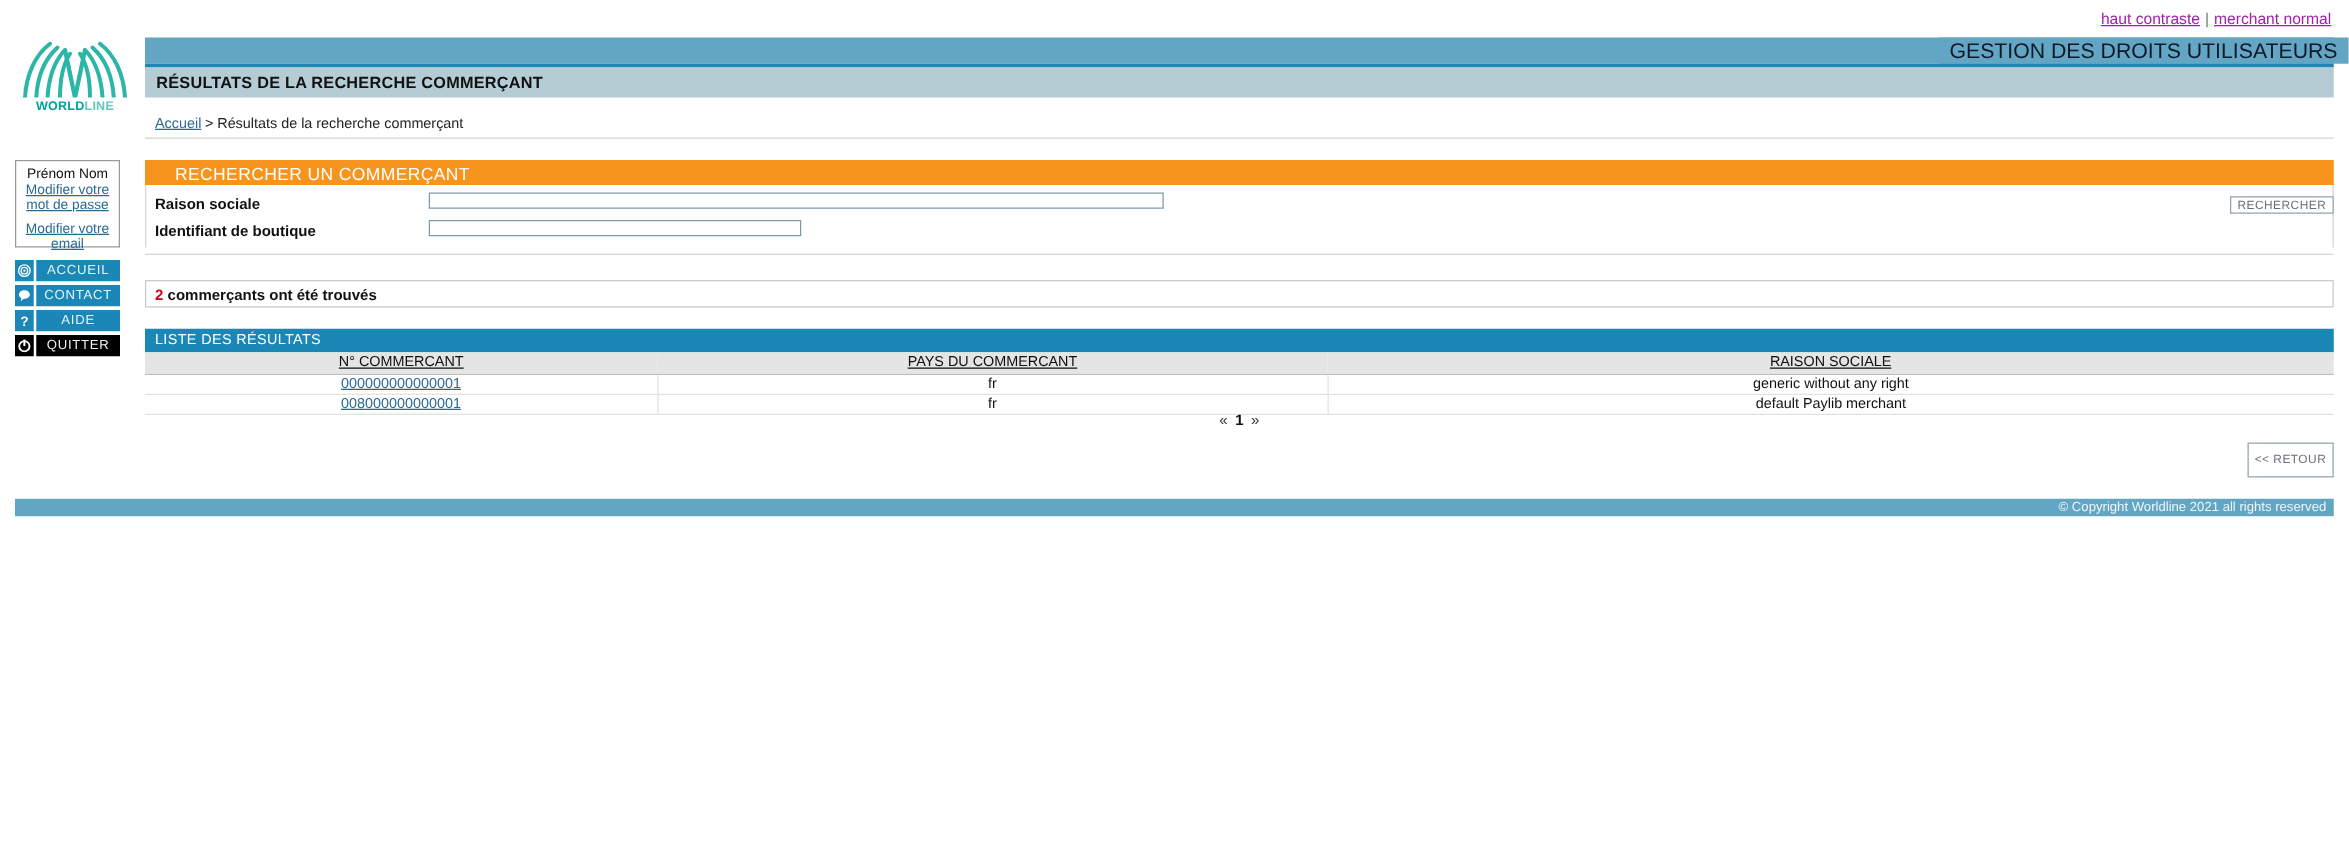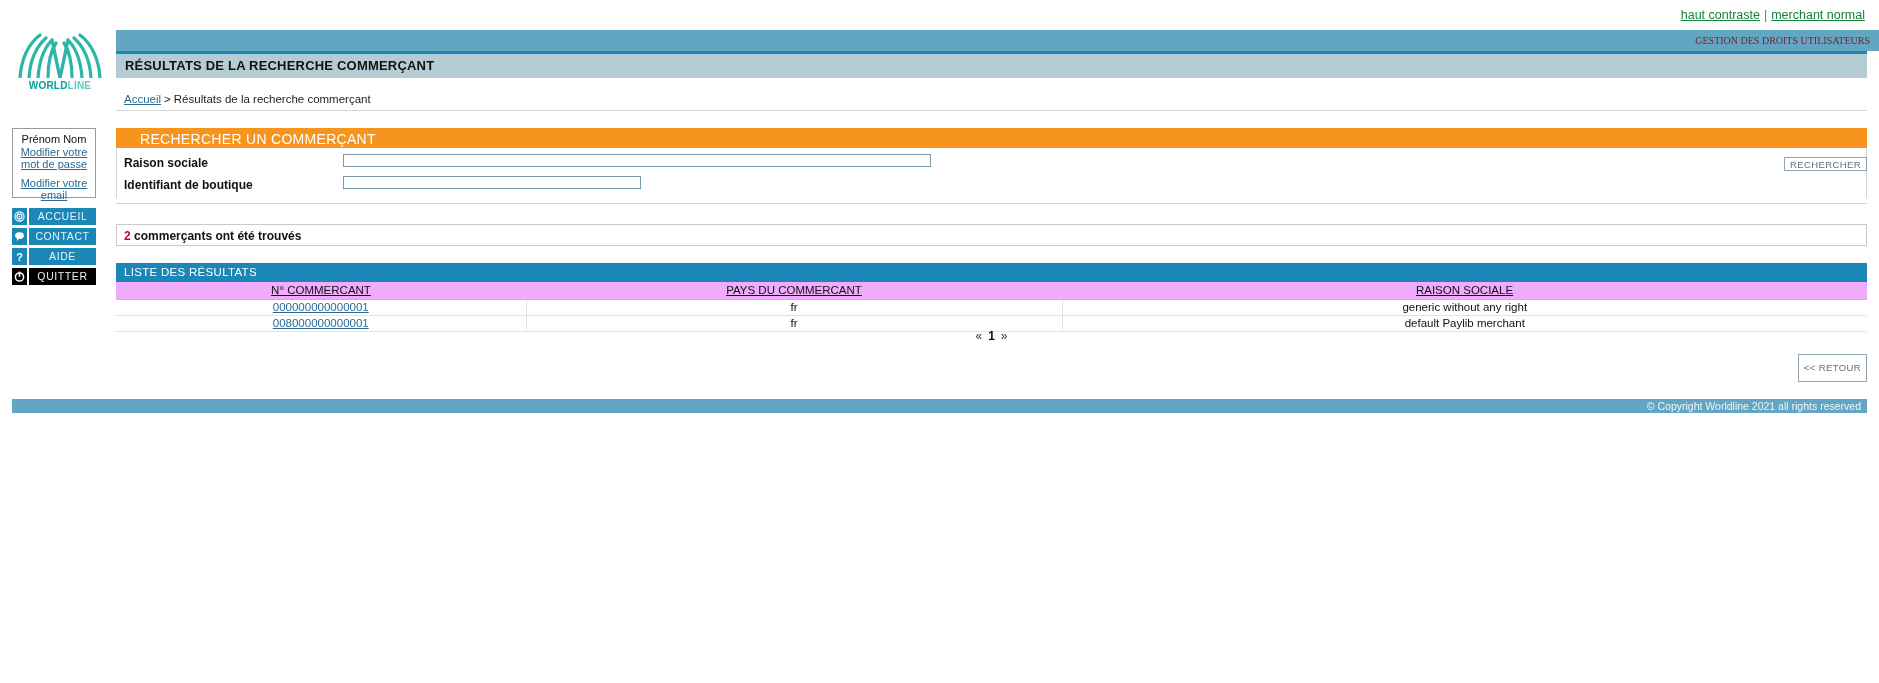--- a/index.html
+++ b/index.html
@@ -13,21 +13,21 @@
     overflow: hidden;
   }
   #page { position: relative; width: 1879px; height: 683px; background:#fff; }
 
   
   .contrast-bar {
     position: absolute; top: 8px; right: 14px;
     font-size: 12.5px; color: #444;
     white-space: nowrap;
   }
-  .contrast-bar a { color: #15803d; text-decoration: underline; }
+  .contrast-bar a { color: #a21caf; text-decoration: underline; }
   .contrast-bar .sep { margin: 0 4px; color:#777; }
 
   
   .logo-wrap {
     position: absolute; left: 12px; top: 30px;
     width: 96px; height: 64px;
   }
   .logo-word {
     position: absolute; left: 0; bottom: 0; width: 96px;
     text-align: center;
@@ -38,24 +38,23 @@
   .logo-word .w2 { color: #5fc8bf; }
 
   
   .tab-strip {
     position: absolute; left: 116px; top: 30px; right: 12px; height: 21px;
     background: #63a6c4;
   }
   .tab-active {
     position: absolute; right: 0px; top: 30px;
     height: 21px; line-height: 21px;
-    background: #63a6c4; color: #7f1d1d;
-    font-size: 10px; padding: 0 9px;
+    background: #63a6c4; color: #0f172a;
+    font-size: 17px; padding: 0 9px;
     white-space: nowrap;
-    font-family: Liberation Serif, serif;
   }
   .tab-underline {
     position: absolute; left: 116px; top: 51px; right: 12px; height: 3px;
     background: #1b87b6;
   }
 
   
   .page-title-bar {
     position: absolute; left: 116px; top: 54px; right: 12px; height: 24px;
     background: #b6ccd5;
@@ -165,21 +164,21 @@
     position: absolute; left: 8px; top: 3px;
     font-size: 11.5px; color: #fff; letter-spacing: .3px;
   }
   table.results {
     position: absolute; left: 116px; top: 282px;
     width: 1751px;
     border-collapse: collapse;
     background: #fff;
   }
   table.results th {
-    background: #f0abfc; height: 17px;
+    background: #e5e5e5; height: 17px;
     font-size: 11.5px; font-weight: normal; color: #111;
     text-align: center; border: 0;
     border-bottom: 1px solid #bdbdbd;
   }
   table.results th span { text-decoration: underline; }
   table.results td {
     height: 16px; font-size: 11.5px; text-align: center;
     color: #111; background: #fff;
     border-bottom: 1px solid #e2e2e2;
     border-right: 1px solid #e2e2e2;

